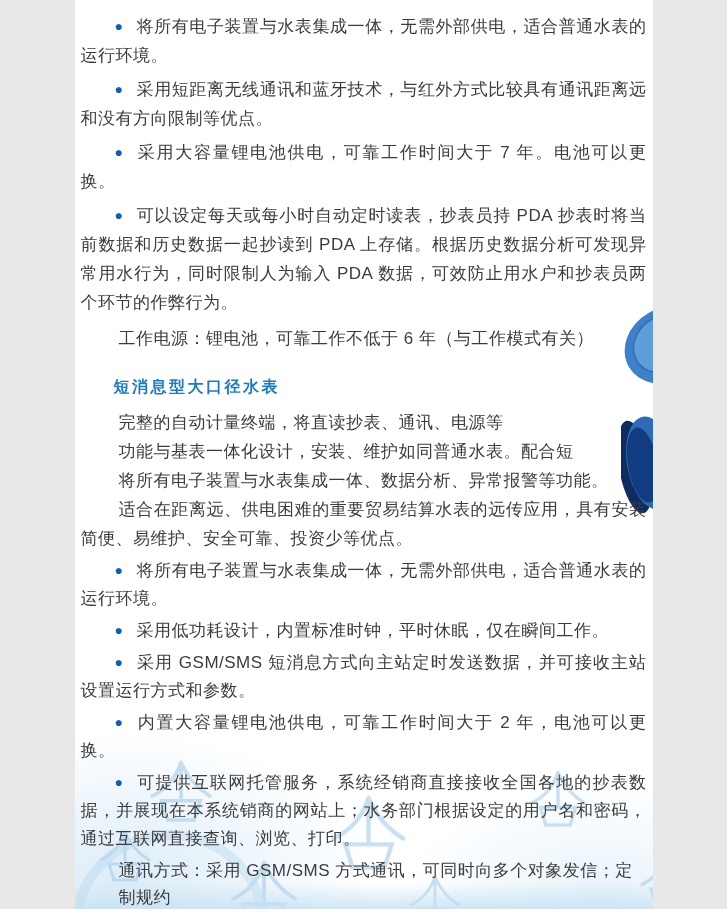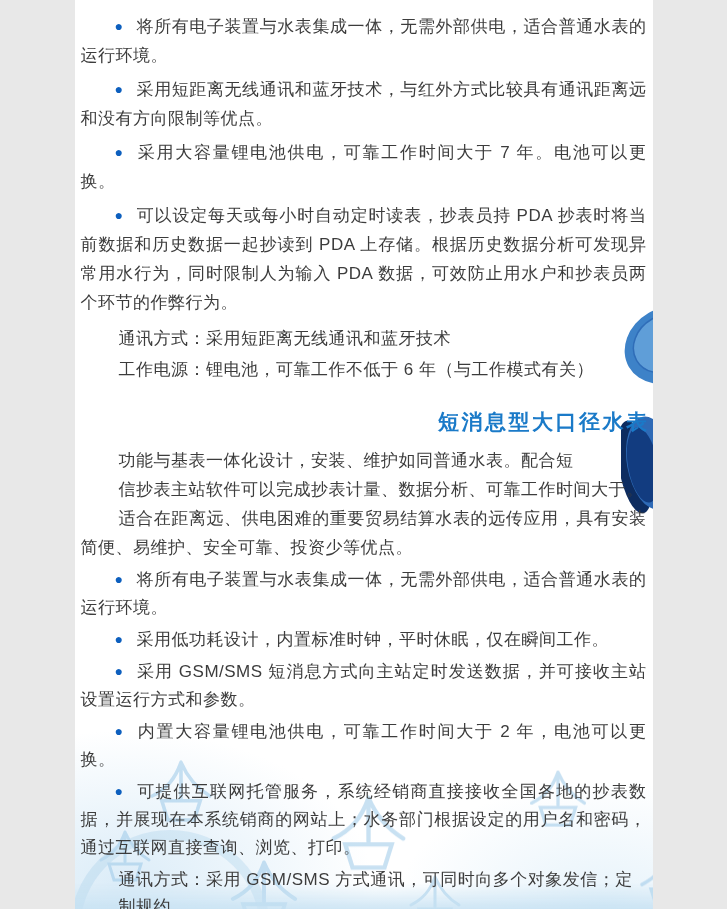--- a/index.html
+++ b/index.html
@@ -23,21 +23,21 @@
     background:linear-gradient(rgba(208,231,246,0), rgba(196,224,242,.8));}
   
   .content{position:relative;z-index:2;padding:7px 3px 0 3px;}
   p.feat{margin:5px 0;padding:0 3px;line-height:29px;text-align:justify;text-indent:34px;letter-spacing:.5px;}
   .sec2 p.feat{margin:3px 0;line-height:28px;}
   .dot{color:#0d5fbe;font-size:14px;margin-right:13px;vertical-align:1px;}
   .specs{margin:7px 0 0 41px;}
   .specs .spec{line-height:30px;margin:1px 0;letter-spacing:.5px;}
   .specs2{margin:4px 0 0 41px;}
   .specs2 .spec{line-height:27px;margin:0;letter-spacing:.5px;}
-  h2.heading{margin:23px 0 10px 36px;font-size:21px;font-weight:bold;color:#1a7ac8;letter-spacing:2.5px;text-align:right;}
+  h2.heading{margin:23px 0 10px 36px;font-size:16px;font-weight:bold;color:#1a7ac8;letter-spacing:2.5px;}
   .intro-line{margin-left:41px;line-height:29px;letter-spacing:.5px;}
   p.intro-para{margin:0;padding:0 3px;line-height:29px;text-indent:38px;text-align:justify;letter-spacing:.5px;}
   
   .meter{position:absolute;left:546px;top:281px;width:180px;height:238px;z-index:1;}
 </style>
 </head>
 <body>
 
 <div class="page">
 
@@ -140,29 +140,29 @@
   <div class="content">
 
     <div class="sec1">
       <p class="feat"><span class="dot">●</span><span>将所有电子装置与水表集成一体，无需外部供电，适合普通水表的运行环境。</span></p>
       <p class="feat"><span class="dot">●</span><span>采用短距离无线通讯和蓝牙技术，与红外方式比较具有通讯距离远和没有方向限制等优点。</span></p>
       <p class="feat"><span class="dot">●</span><span>采用大容量锂电池供电，可靠工作时间大于 7 年。电池可以更换。</span></p>
       <p class="feat"><span class="dot">●</span><span>可以设定每天或每小时自动定时读表，抄表员持 PDA 抄表时将当前数据和历史数据一起抄读到 PDA 上存储。根据历史数据分析可发现异常用水行为，同时限制人为输入 PDA 数据，可效防止用水户和抄表员两个环节的作弊行为。</span></p>
     </div>
 
     <div class="specs">
-      <div class="spec"><span>通讯方式：</span><span>采用短距离无线通讯和蓝牙技术</span></div>
       <div class="spec"><span>工作电源：</span><span>锂电池，可靠工作不低于 6 年（与工作模式有关）</span></div>
     </div>
 
     <h2 class="heading">短消息型大口径水表</h2>
 
     <div class="intro">
+      <div class="intro-line">完整的自动计量终端，将直读抄表、通讯、电源等</div>
       <div class="intro-line">功能与基表一体化设计，安装、维护如同普通水表。配合短</div>
-      <div class="intro-line">信抄表主站软件可以完成抄表计量、数据分析、可靠工作时间大于。</div>
+      <div class="intro-line">将所有电子装置与水表集成一体、数据分析、异常报警等功能。</div>
       <p class="intro-para">适合在距离远、供电困难的重要贸易结算水表的远传应用，具有安装简便、易维护、安全可靠、投资少等优点。</p>
     </div>
 
     <div class="sec2">
       <p class="feat"><span class="dot">●</span><span>将所有电子装置与水表集成一体，无需外部供电，适合普通水表的运行环境。</span></p>
       <p class="feat"><span class="dot">●</span><span>采用低功耗设计，内置标准时钟，平时休眠，仅在瞬间工作。</span></p>
       <p class="feat"><span class="dot">●</span><span>采用 GSM/SMS 短消息方式向主站定时发送数据，并可接收主站设置运行方式和参数。</span></p>
       <p class="feat"><span class="dot">●</span><span>内置大容量锂电池供电，可靠工作时间大于 2 年，电池可以更换。</span></p>
       <p class="feat"><span class="dot">●</span><span>可提供互联网托管服务，系统经销商直接接收全国各地的抄表数据，并展现在本系统销商的网站上；水务部门根据设定的用户名和密码，通过互联网直接查询、浏览、打印。</span></p>
     </div>

